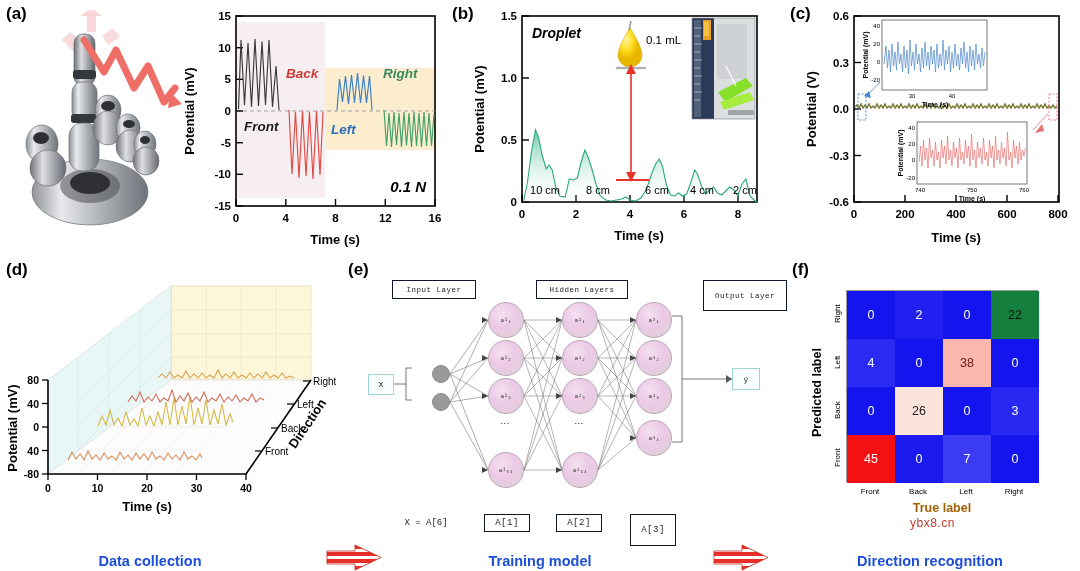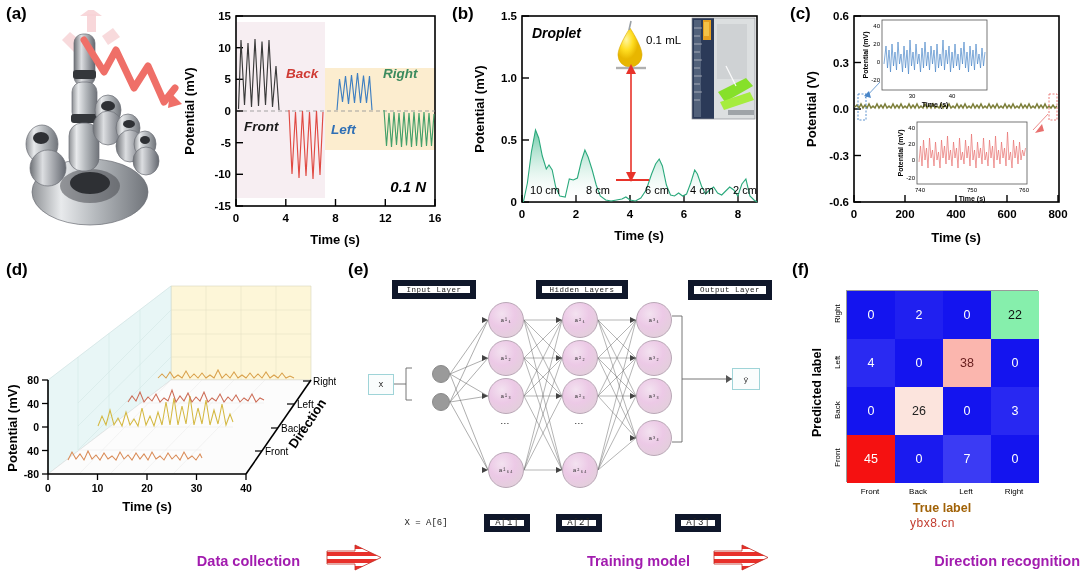--- a/index.html
+++ b/index.html
@@ -15,25 +15,25 @@
   .plabel {
     font-weight:bold; font-size:17px; color:#000;
     font-family:"Liberation Sans", sans-serif;
   }
   .axis-title { font-weight:bold; font-size:13px; fill:#000; }
   .tick-lbl { font-size:11.5px; fill:#000; font-weight:bold; }
   .small-lbl { font-size:7px; fill:#000; }
   .inset-tick { font-size:6px; fill:#000; }
   .footer-cap {
     position:absolute; font-weight:bold; font-size:14.5px;
-    color:#a21caf; text-align:right;
+    color:#1d4ed8; text-align:center;
   }
   
   .nn-box {
-    position:absolute; border:6px solid #0f172a; background:#fff;
+    position:absolute; border:1px solid #0f172a; background:#fff;
     font-family:"Liberation Mono", monospace; font-size:7.5px;
     color:#222; display:flex; align-items:center; justify-content:center;
     letter-spacing:0.5px;
   }
   .nn-io {
     position:absolute; border:1px solid #9fd4d8; background:#fafdfd;
     font-family:"Liberation Mono", monospace; font-size:8px;
     color:#222; display:flex; align-items:center; justify-content:center;
   }
   .nn-node {
@@ -459,21 +459,21 @@
     </g>
     <text class="axis-title" x="305" y="158" text-anchor="middle" transform="rotate(-56 305 158)">Direction</text>
   </svg>
 </div>
 
 <div class="panel" style="left:340px;top:258px;width:448px;height:275px;">
   <div class="plabel" style="position:absolute;left:8px;top:2px;">(e)</div>
 
   <div class="nn-box" style="left:52px;top:22px;width:84px;height:19px;">Input Layer</div>
   <div class="nn-box" style="left:196px;top:22px;width:92px;height:19px;">Hidden Layers</div>
-  <div class="nn-box" style="left:348px;top:22px;width:84px;height:20px;">Output Layer</div>
+  <div class="nn-box" style="left:363px;top:22px;width:84px;height:31px;">Output Layer</div>
 
   <svg style="position:absolute;left:0;top:0;" width="448" height="275">
 
     <path d="M72 110 L66 110 L66 142 L72 142" fill="none" stroke="#666" stroke-width="0.9"></path>
     <path d="M66 126 L54 126" fill="none" stroke="#666" stroke-width="0.9"></path>
 
     <g stroke="#6b6b6b" stroke-width="0.55" fill="none">
       <line x1="110" y1="116" x2="148" y2="62"></line>
         <line x1="110" y1="116" x2="148" y2="100"></line>
       <line x1="110" y1="116" x2="148" y2="138"></line>
@@ -562,38 +562,38 @@
   <div class="nn-node" style="left:296px;top:44px;width:36px;height:36px;">a³₁</div>
   <div class="nn-node" style="left:296px;top:82px;width:36px;height:36px;">a³₂</div>
   <div class="nn-node" style="left:296px;top:120px;width:36px;height:36px;">a³₃</div>
   <div class="nn-node" style="left:296px;top:162px;width:36px;height:36px;">a³₄</div>
 
   <div class="nn-io" style="left:392px;top:110px;width:28px;height:22px;">ŷ</div>
 
   <div style="position:absolute;left:42px;top:256px;width:88px;height:18px;display:flex;align-items:center;justify-content:center;font-family:'Liberation Mono',monospace;font-size:9px;color:#222;">X = A[6]</div>
   <div class="nn-box" style="left:144px;top:256px;width:46px;height:18px;font-size:9px;">A[1]</div>
   <div class="nn-box" style="left:216px;top:256px;width:46px;height:18px;font-size:9px;">A[2]</div>
-  <div class="nn-box" style="left:290px;top:256px;width:46px;height:18px;font-size:9px;margin-left:45px;">A[3]</div>
+  <div class="nn-box" style="left:290px;top:256px;width:46px;height:32px;font-size:9px;">A[3]</div>
 </div>
 
 <div class="panel" style="left:788px;top:258px;width:292px;height:275px;">
   <div class="plabel" style="position:absolute;left:4px;top:2px;">(f)</div>
 
   <div class="vert-txt" style="position:absolute;left:22px;top:60px;height:150px;font-size:12.5px;font-weight:bold;color:#000;display:flex;align-items:center;justify-content:center;">Predicted label</div>
 
   <div class="cm-rowlbl" style="position:absolute;left:42px;top:32px;width:14px;height:48px;">Right</div>
   <div class="cm-rowlbl" style="position:absolute;left:42px;top:80px;width:14px;height:48px;">Left</div>
   <div class="cm-rowlbl" style="position:absolute;left:42px;top:128px;width:14px;height:48px;">Back</div>
   <div class="cm-rowlbl" style="position:absolute;left:42px;top:176px;width:14px;height:48px;">Front</div>
 
   <div style="position:absolute;left:58px;top:32px;width:192px;height:192px;display:grid;grid-template-columns:repeat(4,48px);grid-template-rows:repeat(4,48px);border:1px solid #9a9a9a;">
     <div class="cm-cell" style="background:#1414ef;color:#fff;">0</div>
     <div class="cm-cell" style="background:#2020f0;color:#fff;">2</div>
     <div class="cm-cell" style="background:#1414ef;color:#fff;">0</div>
-    <div class="cm-cell" style="background:#86efac;color:#111;">22</div>
+    <div class="cm-cell" style="background:#15803d;color:#111;">22</div>
 
     <div class="cm-cell" style="background:#2a2af2;color:#fff;">4</div>
     <div class="cm-cell" style="background:#1414ef;color:#fff;">0</div>
     <div class="cm-cell" style="background:#fbb6ae;color:#6a2020;">38</div>
     <div class="cm-cell" style="background:#1414ef;color:#fff;">0</div>
 
     <div class="cm-cell" style="background:#1414ef;color:#fff;">0</div>
     <div class="cm-cell" style="background:#fce4dd;color:#222;">26</div>
     <div class="cm-cell" style="background:#1414ef;color:#fff;">0</div>
     <div class="cm-cell" style="background:#2828f2;color:#fff;">3</div>

